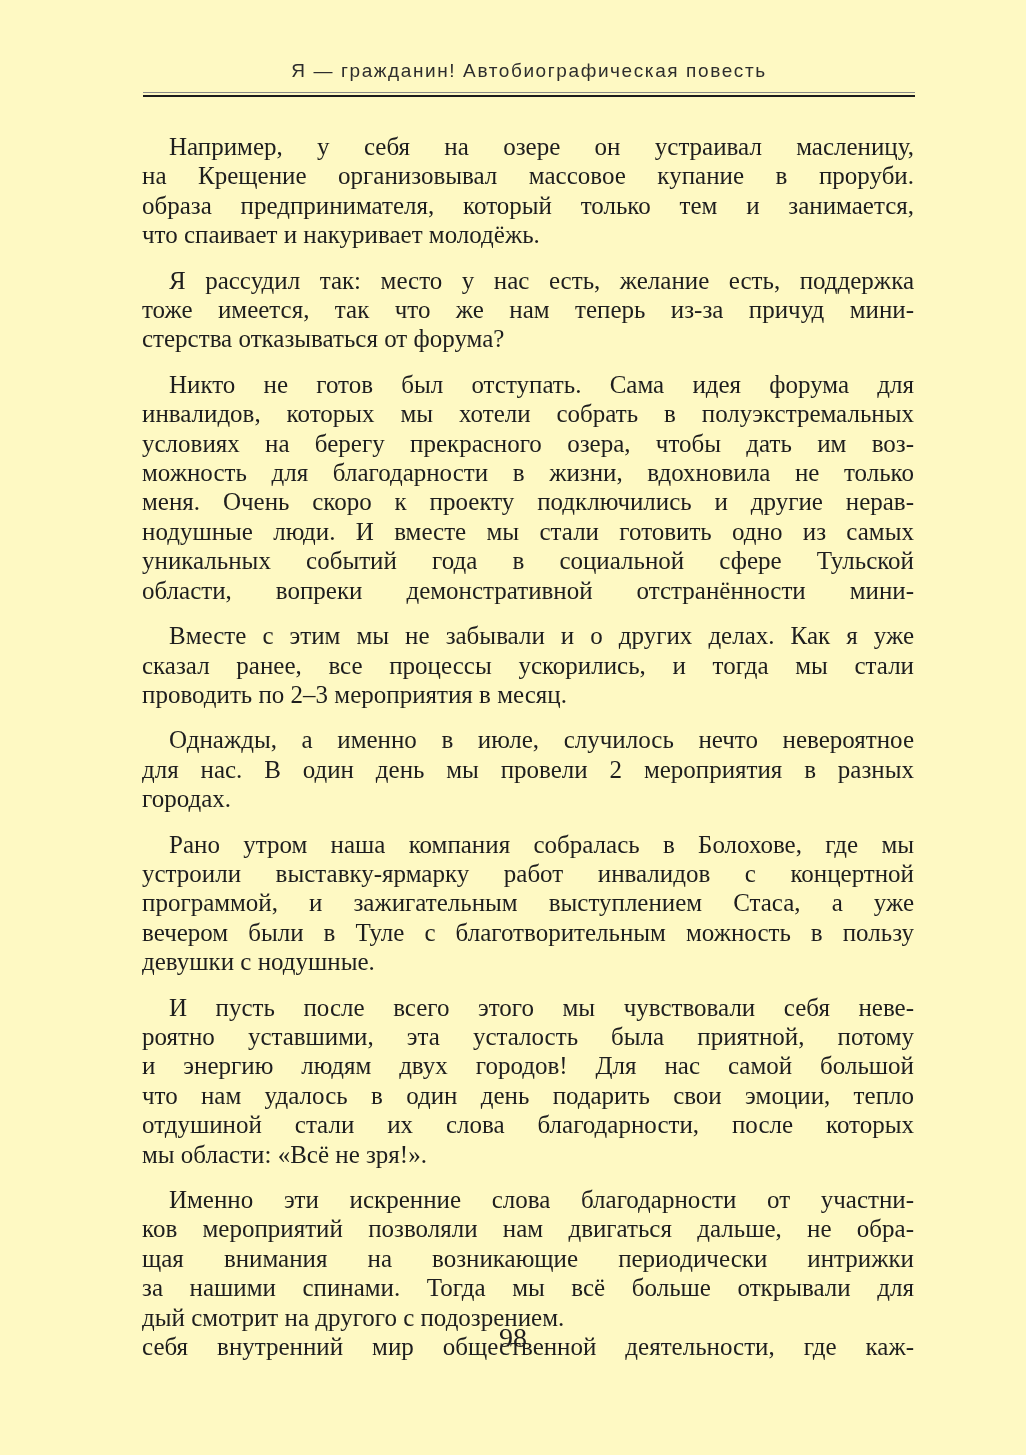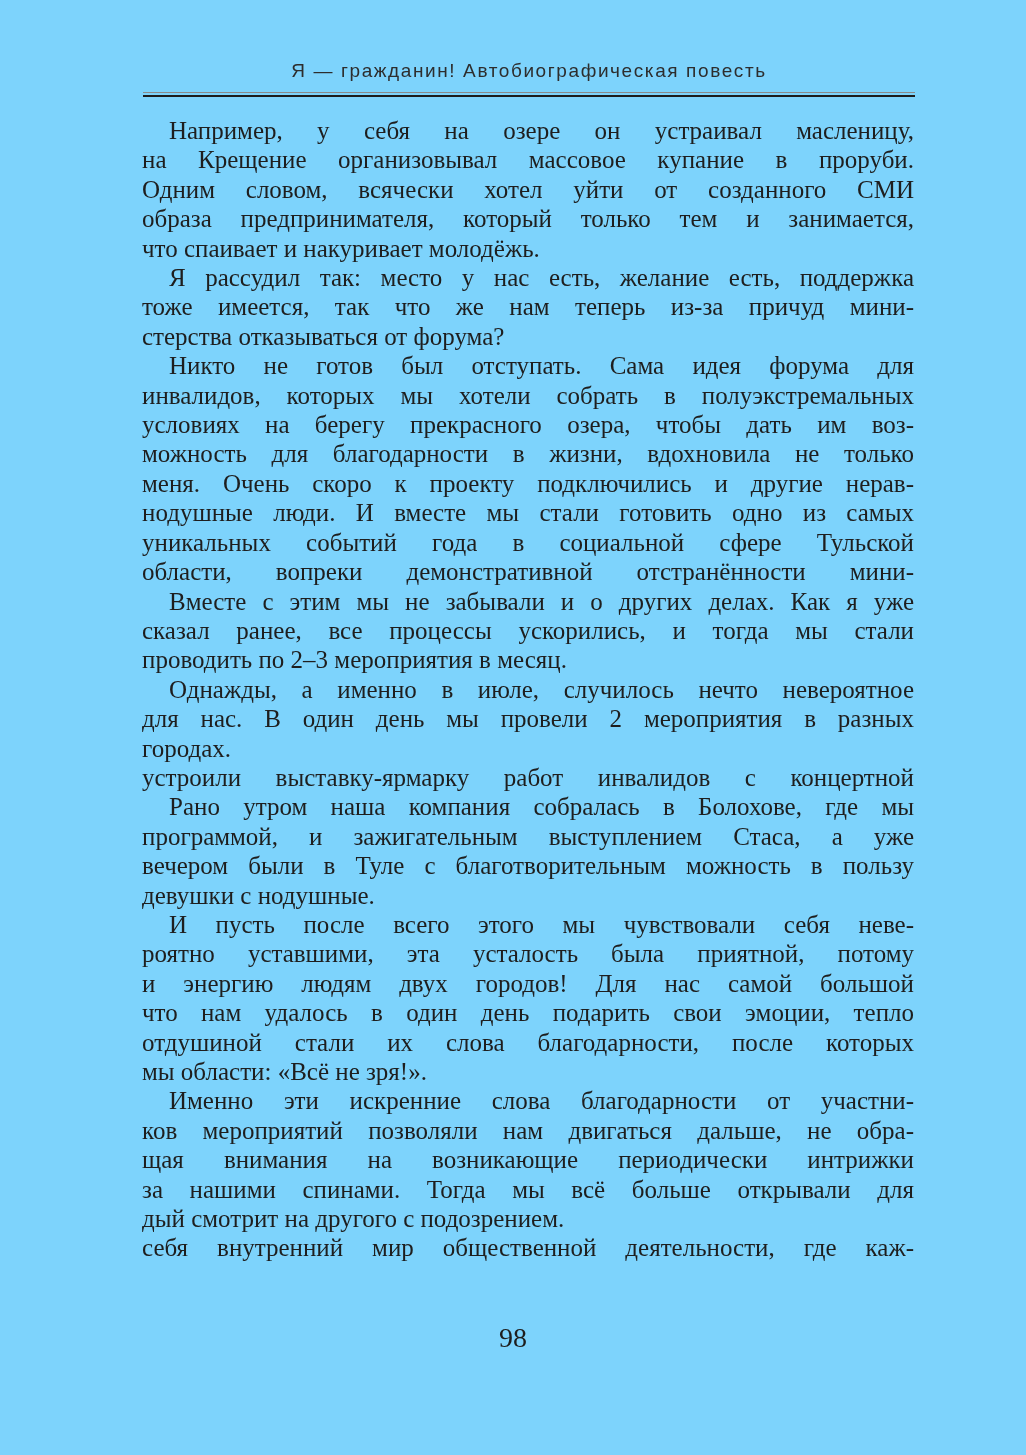--- a/index.html
+++ b/index.html
@@ -5,21 +5,21 @@
   html, body {
     margin: 0;
     padding: 0;
     background: #e8e8e8;
   }
   .page {
     position: relative;
     width: 1026px;
     height: 1455px;
     margin: 0 auto;
-    background: #7dd3fc;
+    background: #fef9c3;
     overflow: hidden;
   }
   .running-header {
     position: absolute;
     top: 60px;
     left: 143px;
     width: 772px;
     text-align: center;
     font-family: "Liberation Sans", sans-serif;
     font-size: 19px;
@@ -50,20 +50,21 @@
   .para { margin: 0; }
   .line {
     text-align: justify;
     text-align-last: justify;
   }
   .line.last {
     text-align-last: left;
   }
   .line.first {
     text-indent: 27px;
+    margin-top: 16px;
   }
   .page-number {
     position: absolute;
     top: 1322px;
     left: 0;
     width: 1026px;
     text-align: center;
     font-family: "Liberation Serif", serif;
     font-size: 28px;
     color: #1e1e1e;
@@ -72,21 +73,20 @@
 </head>
 <body>
 
 <div class="page">
   <div class="running-header">Я — гражданин! Автобиографическая повесть</div>
   <div class="header-rule"></div>
   <div class="body-text">
       <div class="para">
         <div class="line first">Например, у себя на озере он устраивал масленицу,</div>
         <div class="line">на Крещение организовывал массовое купание в проруби.</div>
-        <div class="line">Одним словом, всячески хотел уйти от созданного СМИ</div>
         <div class="line">образа предпринимателя, который только тем и занимается,</div>
         <div class="line last">что спаивает и накуривает молодёжь.</div>
       </div>
       <div class="para">
         <div class="line first">Я рассудил так: место у нас есть, желание есть, поддержка</div>
         <div class="line">тоже имеется, так что же нам теперь из-за причуд мини-</div>
         <div class="line last">стерства отказываться от форума?</div>
       </div>
       <div class="para">
         <div class="line first">Никто не готов был отступать. Сама идея форума для</div>
@@ -102,22 +102,22 @@
         <div class="line first">Вместе с этим мы не забывали и о других делах. Как я уже</div>
         <div class="line">сказал ранее, все процессы ускорились, и тогда мы стали</div>
         <div class="line last">проводить по 2–3 мероприятия в месяц.</div>
       </div>
       <div class="para">
         <div class="line first">Однажды, а именно в июле, случилось нечто невероятное</div>
         <div class="line">для нас. В один день мы провели 2 мероприятия в разных</div>
         <div class="line last">городах.</div>
       </div>
       <div class="para">
+        <div class="line first">Рано утром наша компания собралась в Болохове, где мы</div>
         <div class="line">устроили выставку-ярмарку работ инвалидов с концертной</div>
-        <div class="line first">Рано утром наша компания собралась в Болохове, где мы</div>
         <div class="line">программой, и зажигательным выступлением Стаса, а уже</div>
         <div class="line">вечером были в Туле с благотворительным можность в пользу</div>
         <div class="line last">девушки с нодушные.</div>
       </div>
       <div class="para">
         <div class="line first">И пусть после всего этого мы чувствовали себя неве-</div>
         <div class="line">роятно уставшими, эта усталость была приятной, потому</div>
         <div class="line">и энергию людям двух городов! Для нас самой большой</div>
         <div class="line">что нам удалось в один день подарить свои эмоции, тепло</div>
         <div class="line">отдушиной стали их слова благодарности, после которых</div>

